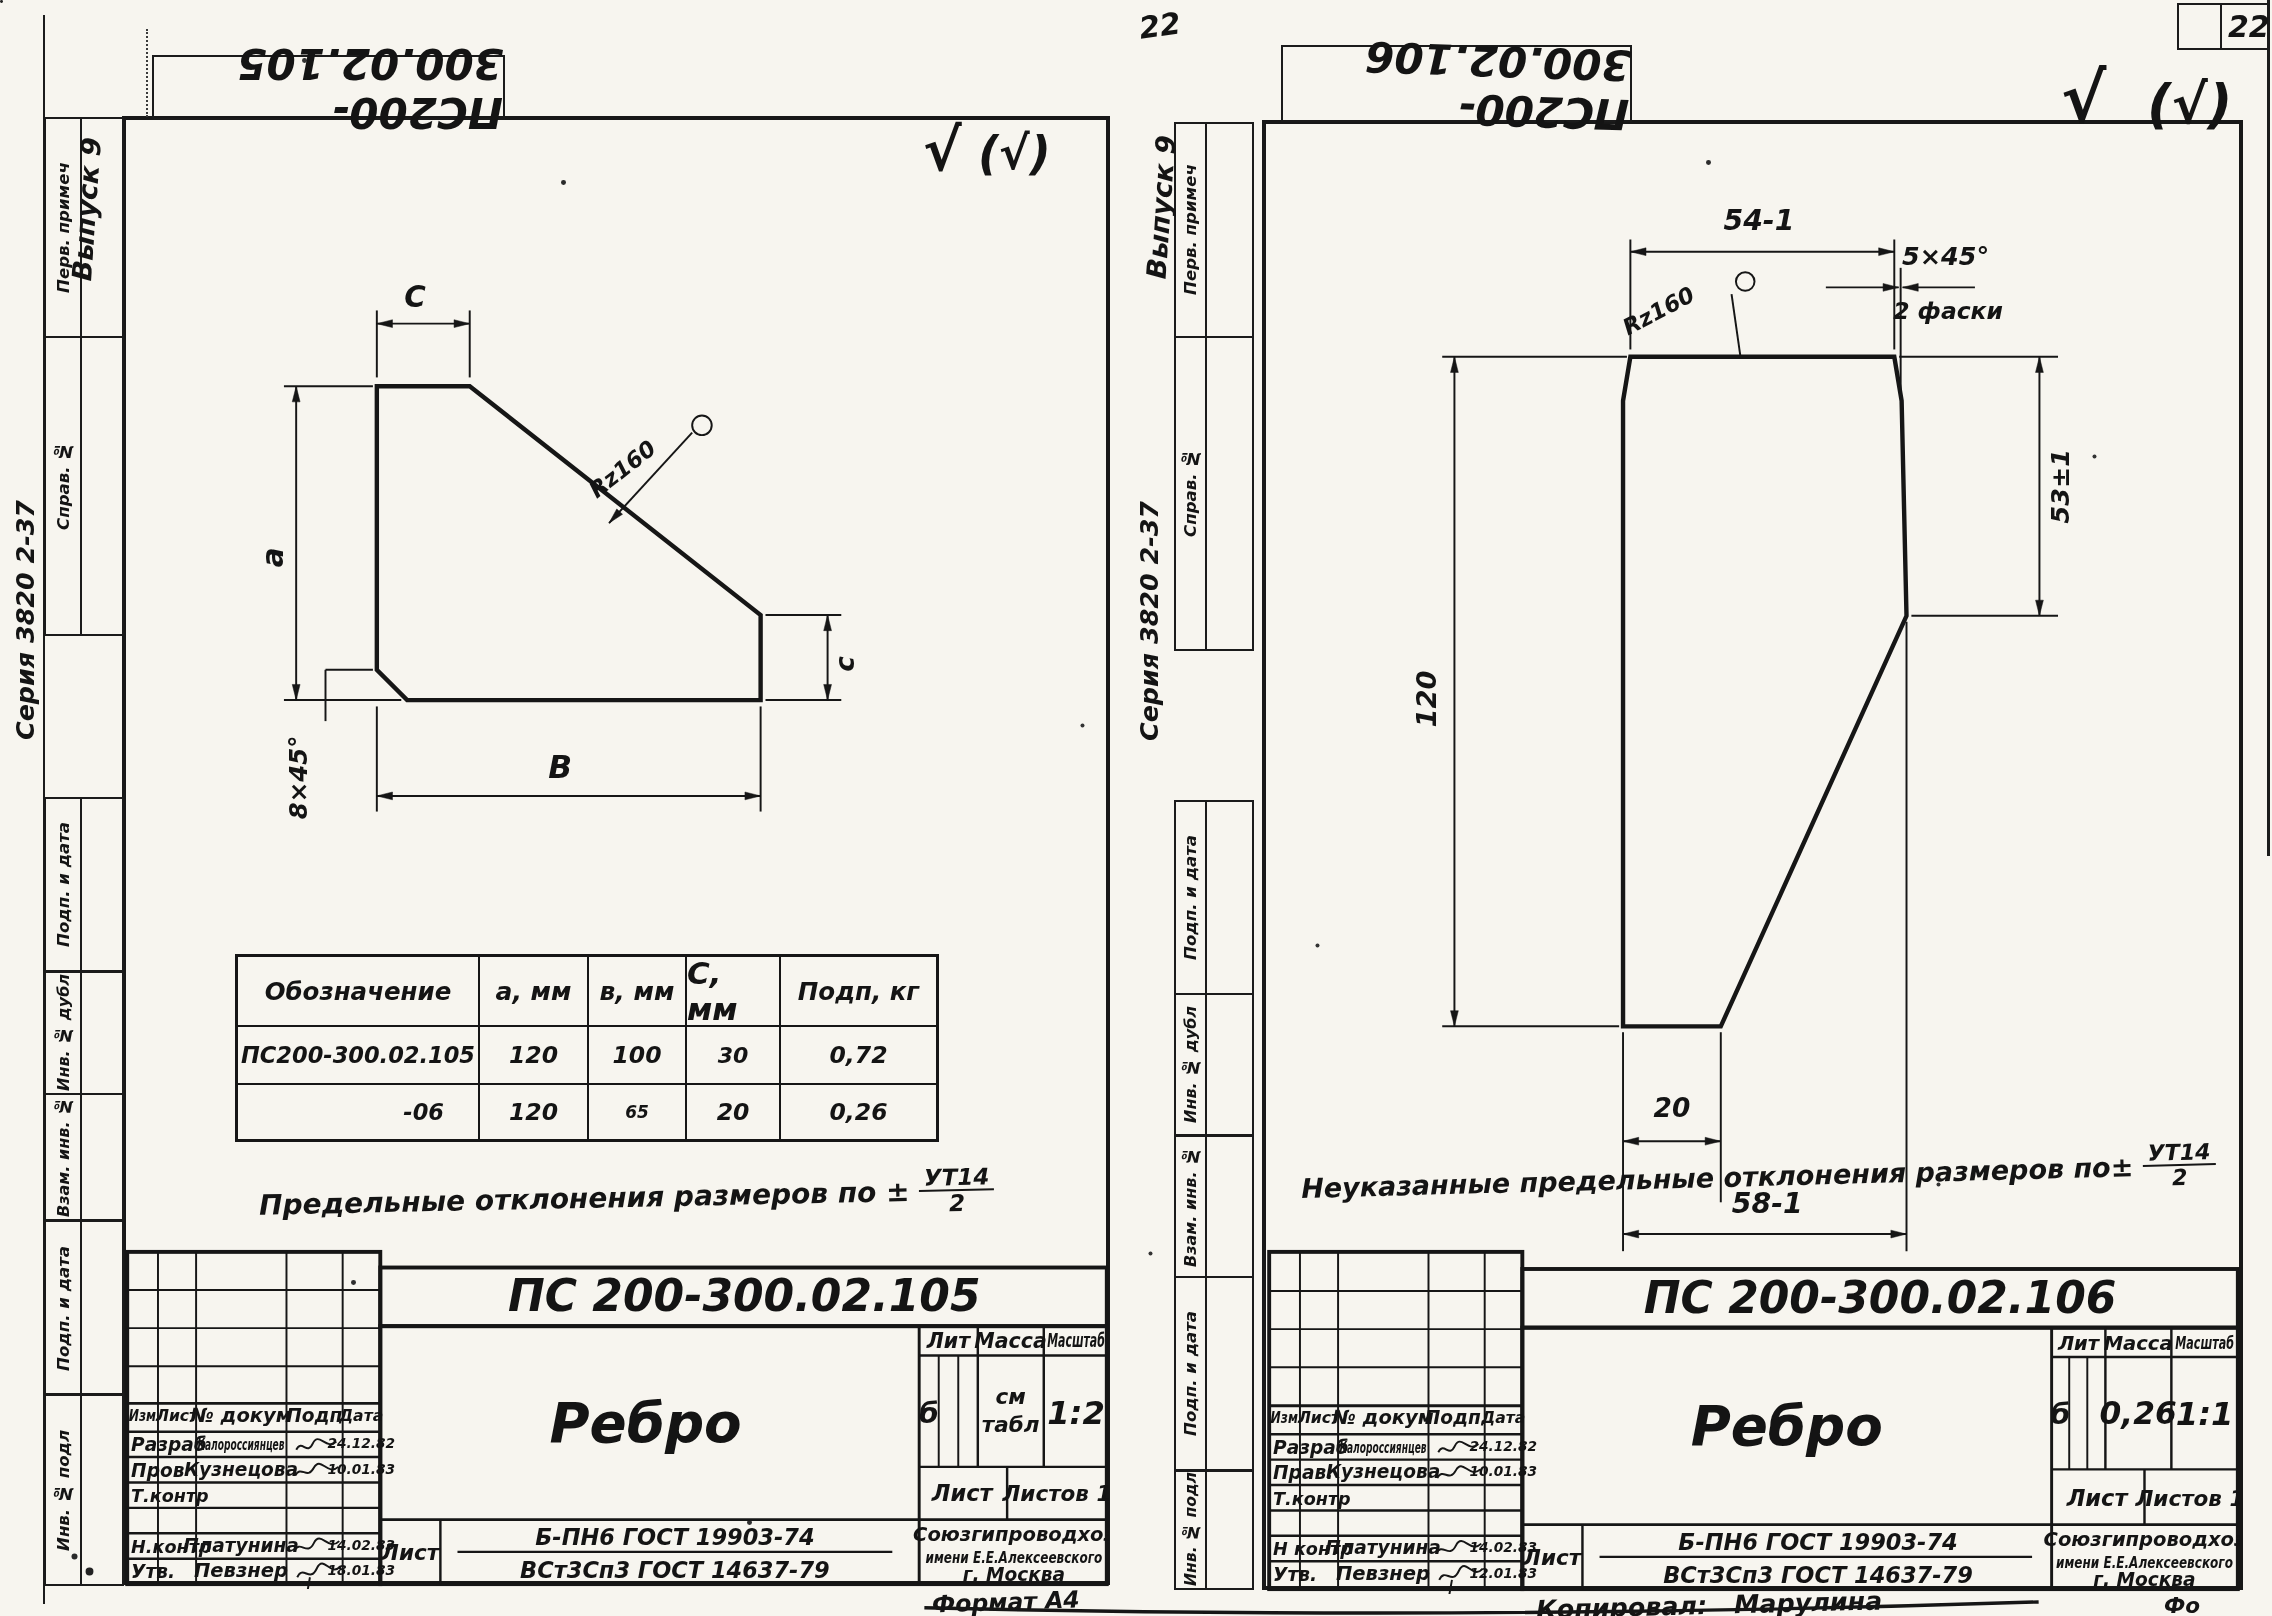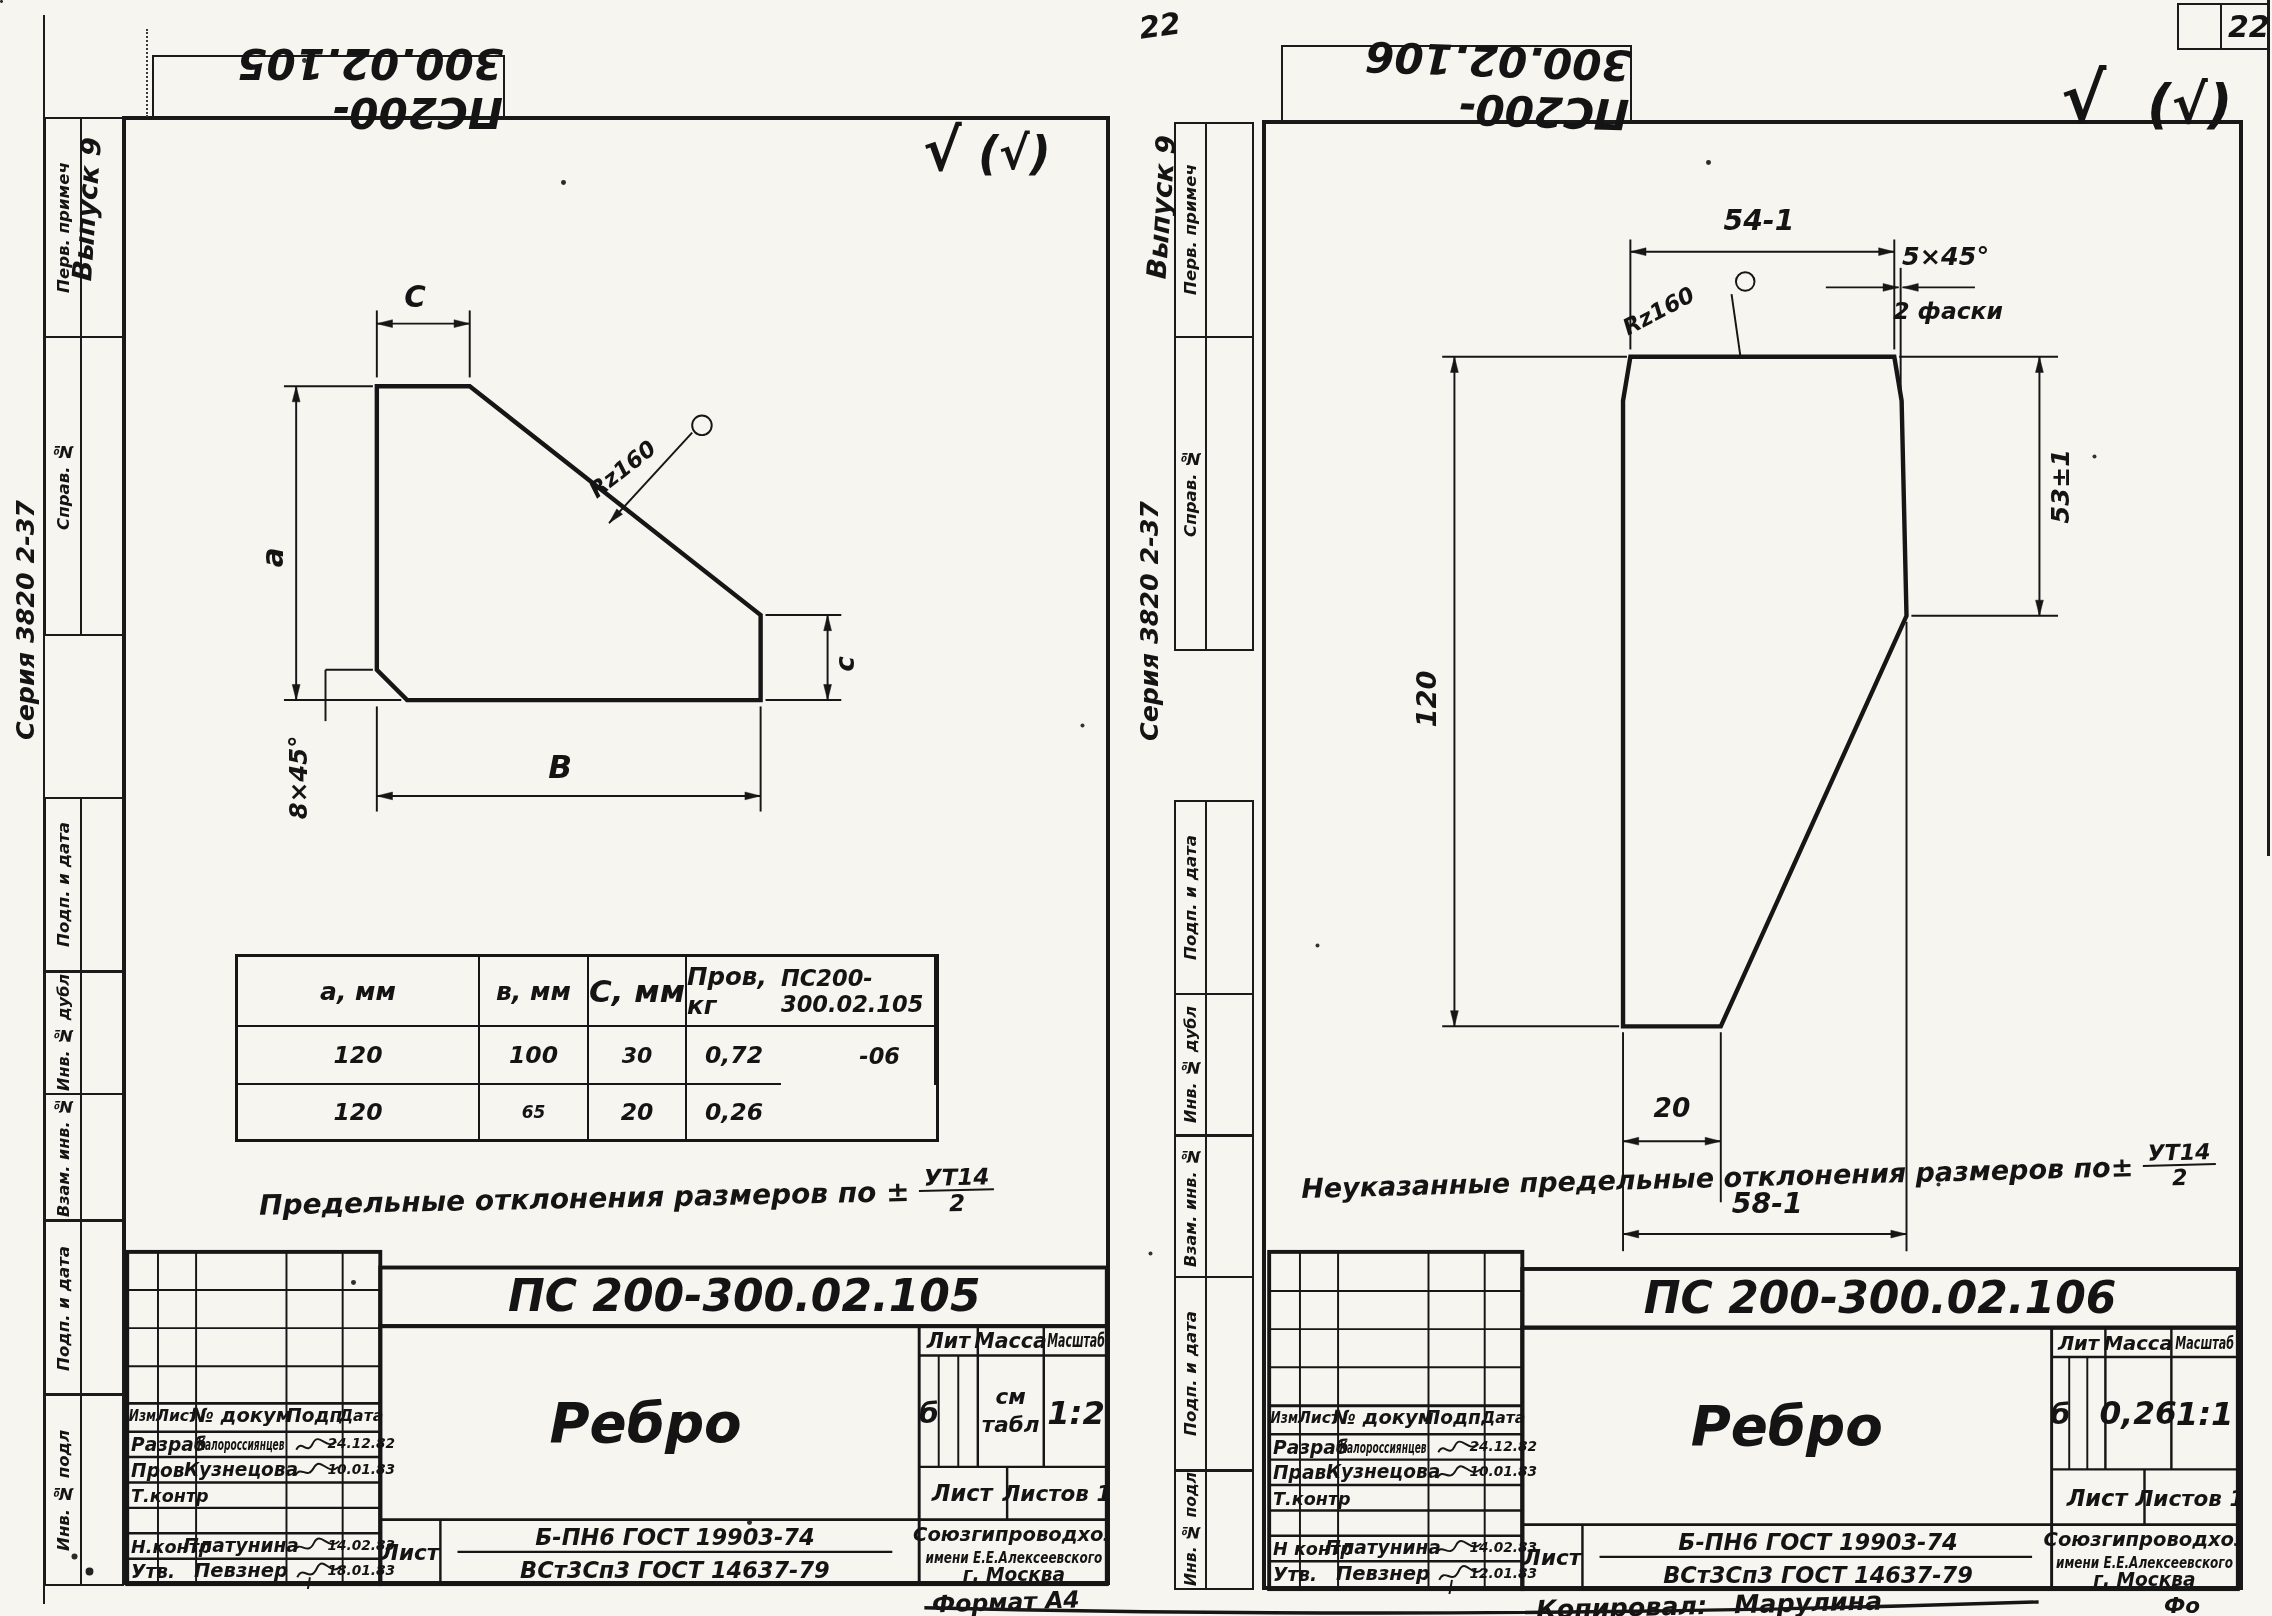--- a/index.html
+++ b/index.html
@@ -118,24 +118,25 @@
         <text x="368" y="88" text-anchor="middle" font-size="60">C</text>
         <text transform="translate(98,600) rotate(-90)" text-anchor="middle" font-size="60">a</text>
         <text transform="translate(148,1050) rotate(-90)" text-anchor="middle" font-size="50">8×45°</text>
         <text x="665" y="1052" text-anchor="middle" font-size="64">В</text>
         <text transform="translate(1266,818) rotate(-90)" text-anchor="middle" font-size="54">с</text>
         <text transform="translate(802,432) rotate(-38)" text-anchor="middle" font-size="46">Rz160</text>
       </g>
     </svg>
 
     <div class="dtable" style="left:235px;top:954px;width:704px;height:188px;grid-template-columns:242px 109px 98px 94px 1fr;grid-template-rows:70px 58px 1fr">
+      <div class="c" style="font-size:24.5px">Обозначение</div>
       <div class="c" style="font-size:25px">а, мм</div>
       <div class="c" style="font-size:25px">в, мм</div>
       <div class="c" style="font-size:31px">С, мм</div>
-      <div class="c last" style="font-size:24.5px">Пров, кг</div>
+      <div class="c last" style="font-size:24.5px">Подп, кг</div>
 
       <div class="c" style="font-size:22.5px">ПС200-300.02.105</div>
       <div class="c" style="font-size:23.5px">120</div>
       <div class="c" style="font-size:23.5px">100</div>
       <div class="c" style="font-size:22px">30</div>
       <div class="c last" style="font-size:23.5px">0,72</div>
 
       <div class="c bot" style="font-size:22.5px;justify-content:flex-end;padding-right:34px">-06</div>
       <div class="c bot" style="font-size:23.5px">120</div>
       <div class="c bot" style="font-size:17px">65</div>

